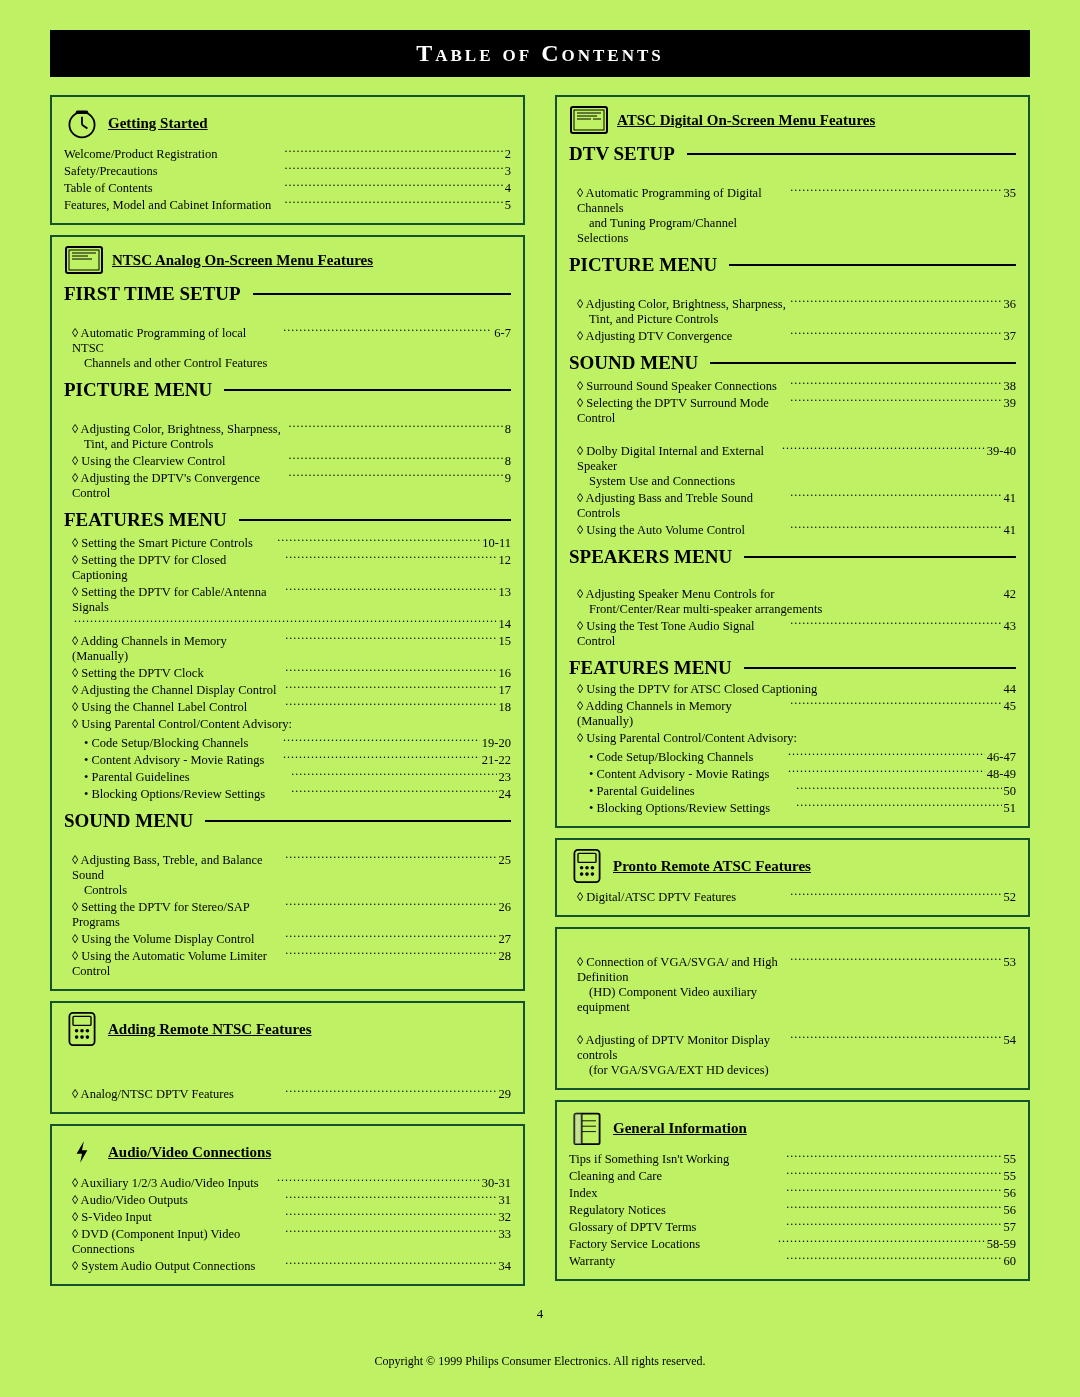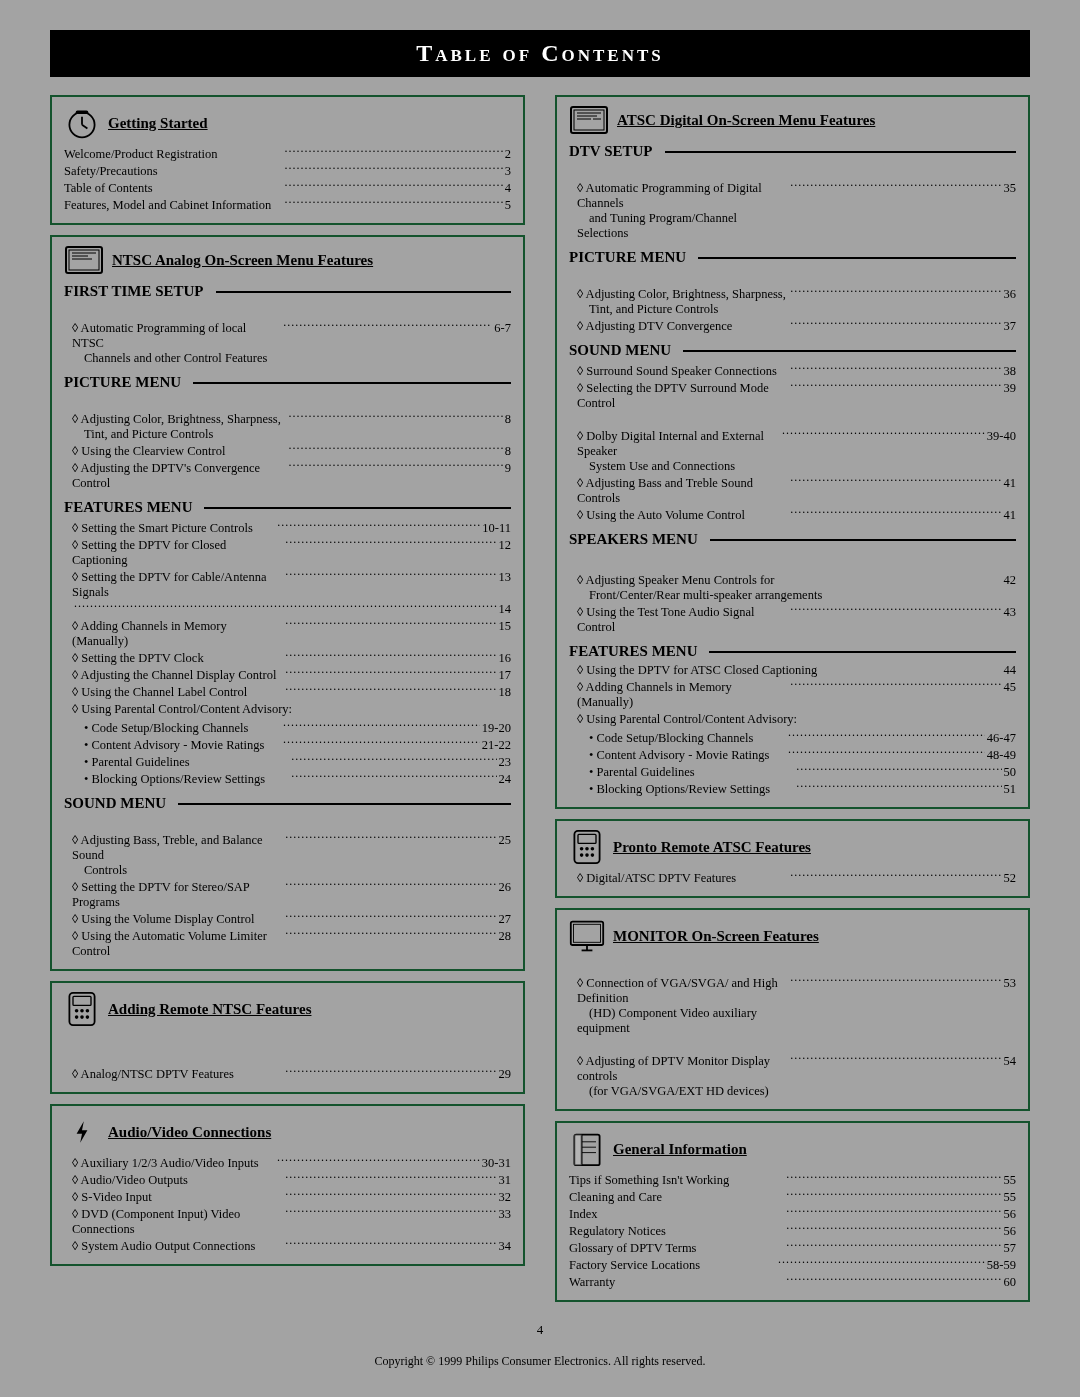--- a/index.html
+++ b/index.html
@@ -8,21 +8,21 @@
       font-size: 13px;
       background: #fff;
       color: #000;
       width: 1080px;
       min-height: 1397px;
       padding: 0;
     }
     .page {
       width: 1080px;
       min-height: 1397px;
-      background: #a3a3a3;
+      background: #bef264;
       padding: 30px 50px 40px 50px;
       position: relative;
     }
     .main-title {
       background: #000;
       color: #fff;
       text-align: center;
       font-size: 24px;
       font-weight: bold;
       padding: 10px 20px;
@@ -68,21 +68,21 @@
     }
     .subsection-title-line {
       display: flex;
       align-items: center;
       gap: 6px;
       margin-top: 8px;
       margin-bottom: 3px;
     }
     .subsection-title-line .title-bold {
       font-weight: bold;
-      font-size: 15px;
+      font-size: 19px;
       white-space: nowrap;
     }
     .subsection-title-line .title-rule {
       flex: 1;
       border-top: 2px solid #000;
       margin-left: 6px;
     }
     .row {
       display: flex;
       align-items: baseline;
@@ -438,21 +438,21 @@
           <span class="dots-fill"></span>
           <span style="font-size:12.5px;">41</span>
         </div>
 
         <div class="subsection-title-line">
           <span class="title-bold">SPEAKERS MENU</span>
           <span class="title-rule"></span>
         </div>
         <div class="row" style="padding-left:8px;">
           <span style="font-size:12.5px;flex:1;">◊ Adjusting Speaker Menu Controls for<br><span style="padding-left:12px;">Front/Center/Rear multi-speaker arrangements</span></span>
-          <span style="font-size:12.5px;margin-top:22px;">42</span>
+          <span style="font-size:12.5px;margin-top:16px;">42</span>
         </div>
         <div class="row" style="padding-left:8px;">
           <span style="font-size:12.5px;flex:1;">◊ Using the Test Tone Audio Signal Control</span>
           <span class="dots-fill"></span>
           <span style="font-size:12.5px;">43</span>
         </div>
 
         <div class="subsection-title-line">
           <span class="title-bold">FEATURES MENU</span>
           <span class="title-rule"></span>
@@ -504,30 +504,20 @@
           <span class="section-title-text">Pronto Remote ATSC Features</span>
         </div>
         <div class="row" style="padding-left:8px;">
           <span style="font-size:12.5px;flex:1;">◊ Digital/ATSC DPTV Features</span>
           <span class="dots-fill"></span>
           <span style="font-size:12.5px;">52</span>
         </div>
       </div>
 
       <div class="section-box">
-        <div class="section-header">
-          <svg class="section-icon icon-monitor" viewBox="0 0 40 40">
-            <rect x="2" y="4" width="36" height="26" rx="2" fill="none" stroke="#000" stroke-width="2"></rect>
-            <rect x="5" y="7" width="30" height="20" fill="none" stroke="#000" stroke-width="1"></rect>
-            <line x1="15" y1="30" x2="25" y2="30" stroke="#000" stroke-width="1"></line>
-            <line x1="20" y1="30" x2="20" y2="36" stroke="#000" stroke-width="2"></line>
-            <line x1="14" y1="36" x2="26" y2="36" stroke="#000" stroke-width="2"></line>
-          </svg>
-          <span class="section-title-text">MONITOR On-Screen Features</span>
-        </div>
         <div class="row" style="padding-left:8px;">
           <span style="font-size:12.5px;flex:1;">◊ Connection of VGA/SVGA/ and High Definition<br><span style="padding-left:12px;">(HD) Component Video auxiliary equipment</span></span>
           <span class="dots-fill" style="margin-top:16px;"></span>
           <span style="font-size:12.5px;margin-top:16px;">53</span>
         </div>
         <div class="row" style="padding-left:8px;">
           <span style="font-size:12.5px;flex:1;">◊ Adjusting of DPTV Monitor Display controls<br><span style="padding-left:12px;">(for VGA/SVGA/EXT HD devices)</span></span>
           <span class="dots-fill" style="margin-top:16px;"></span>
           <span style="font-size:12.5px;margin-top:16px;">54</span>
         </div>

